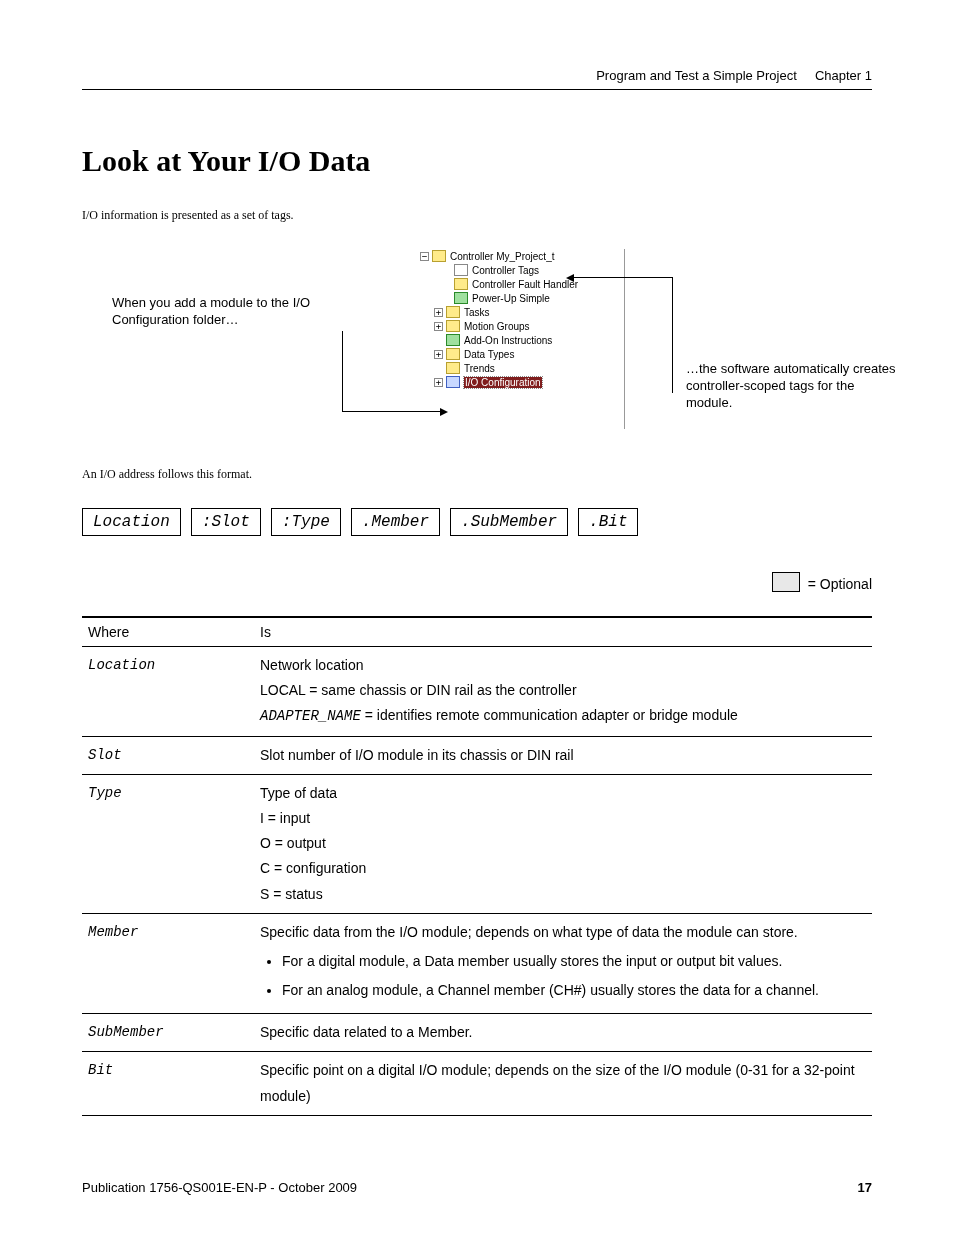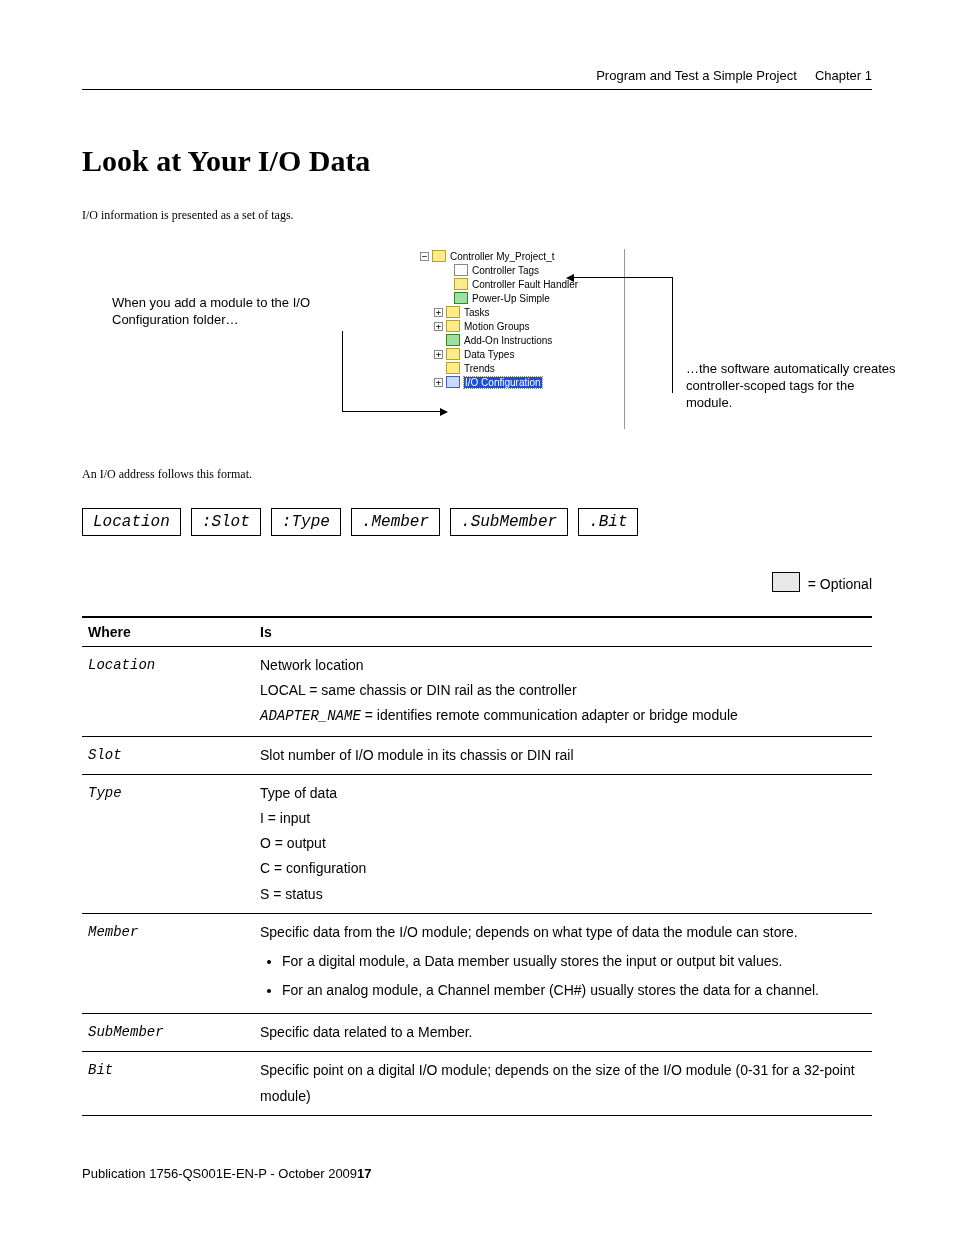--- a/index.html
+++ b/index.html
@@ -106,21 +106,21 @@
   .icon-tags {
     display: inline-block;
     width: 12px;
     height: 10px;
     background: #fff;
     border: 1px solid #888;
     margin-right: 4px;
     position: relative;
   }
   .tree-item.selected span.label {
-    background: #1d4ed8;
+    background: #7f1d1d;
     color: #fff;
     outline: 1px dotted #888;
     padding: 0 1px;
   }
   .arrow-to-tags {
     position: absolute;
     left: 490px;
     top: 28px;
     width: 100px;
     border-top: 1px solid #000;
@@ -202,47 +202,47 @@
     margin-right: 8px;
   }
   
   table.wi {
     width: 100%;
     border-collapse: collapse;
     font-size: 14px;
   }
   table.wi th {
     text-align: left;
-    font-weight: bold;
+    font-weight: normal;
     padding: 6px 6px;
     border-top: 2px solid #000;
     border-bottom: 1px solid #000;
   }
   table.wi td {
     padding: 6px 6px;
     border-bottom: 1px solid #000;
     vertical-align: top;
     line-height: 1.8;
   }
   table.wi td.where {
     font-family: "Courier New", monospace;
     font-style: italic;
     width: 160px;
   }
   table.wi ul { margin: 4px 0 0 22px; padding: 0; }
   table.wi li { margin-bottom: 4px; }
   .mono-i { font-family: "Courier New", monospace; font-style: italic; }
   .footer {
     position: absolute;
-    bottom: 54px;
+    bottom: 40px;
     left: 82px;
     right: 82px;
     font-size: 13px;
     display: flex;
-    justify-content: flex-start;
+    justify-content: space-between;
   }
   .footer .pnum { font-weight: bold; }
 </style>
 </head>
 <body>
 
 <div class="page">
   <div class="header">
     <span>Program and Test a Simple Project</span>
     &nbsp;&nbsp;&nbsp;

